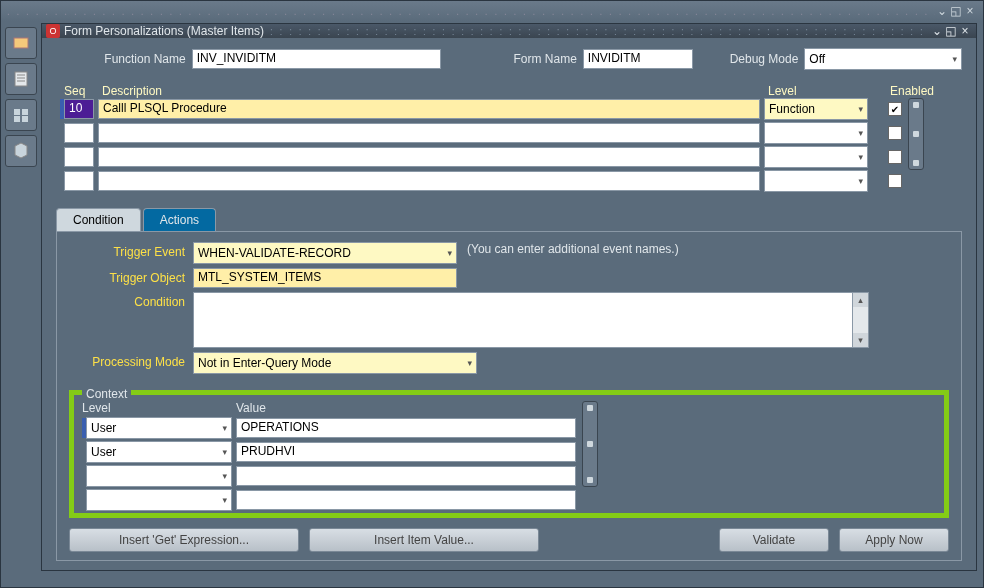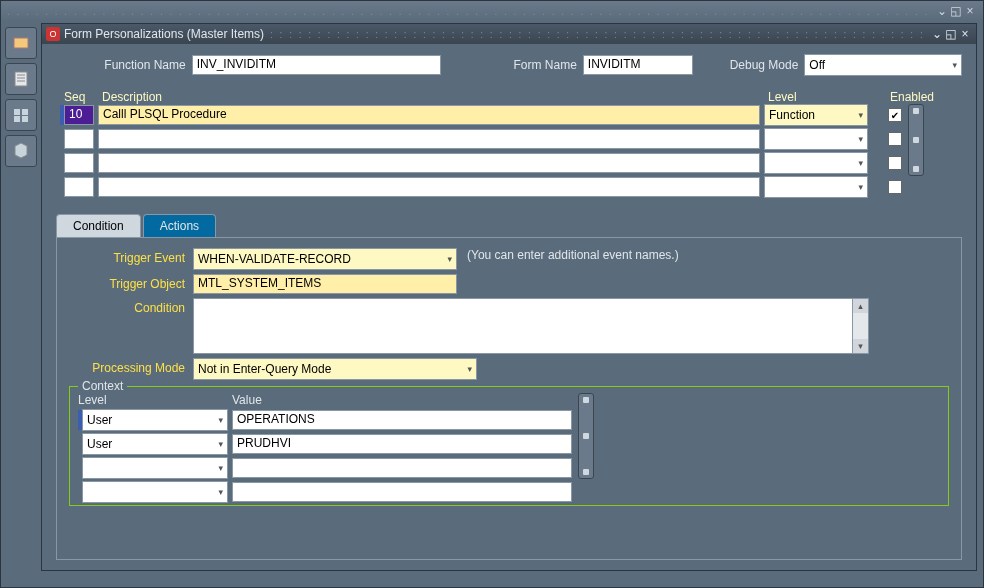--- a/index.html
+++ b/index.html
@@ -59,21 +59,21 @@
 
 .tabpanel { border:1px solid #8a98a6; background:#5a6b7b; padding:10px 12px 8px; flex:1; display:flex; flex-direction:column; }
 
 .cond-row { display:flex; align-items:flex-start; margin-bottom:4px; }
 .cond-row .clabel { width:124px; text-align:right; padding-right:8px; color:#fde047; padding-top:3px; }
 .textarea { background:#fff; border:1px solid #8a98a6; width:660px; height:56px; }
 .textarea-wrap { display:flex; }
 .vscroll { width:16px; border:1px solid #8a98a6; border-left:none; background:#e4e8eb; display:flex; flex-direction:column; justify-content:space-between; }
 .vscroll .arr { height:14px; background:#d0d6db; text-align:center; font-size:9px; color:#555; line-height:14px; }
 
-.fieldset { border:1px solid #84cc16; padding:6px 8px 2px; position:relative; margin-top:2px; }
+.fieldset { border:5px solid #84cc16; padding:6px 8px 2px; position:relative; margin-top:12px; }
 .fieldset .legend { position:absolute; top:-8px; left:8px; background:#5a6b7b; padding:0 4px; color:#e0e6ea; }
 
 .ctx-header { display:flex; }
 .ctx-header div { color:#e0e6ea; }
 .ctx-col-level { width:150px; }
 .ctx-col-value { width:340px; margin-left:4px; }
 .ctx-row { display:flex; align-items:center; margin-top:2px; }
 .ctx-row .marker { width:4px; height:20px; }
 .ctx-row .marker.on { background:#3a5fb0; }
 .ctx-row .sel { width:146px; }
@@ -285,16 +285,23 @@
               </div>
             </div>
             <div class="scrollstub ctx-scroll">
               <div class="dot"></div>
               <div class="dot"></div>
               <div class="dot"></div>
             </div>
           </div>
         </div>
 
+        <div class="button-row">
+          <button class="btn3d wide">Insert 'Get' Expression...</button>
+          <button class="btn3d wide">Insert Item Value...</button>
+          <div class="spacer"></div>
+          <button class="btn3d" style="width:110px">Validate</button>
+          <button class="btn3d" style="width:110px">Apply Now</button>
+        </div>
       </div>
     </div>
   </div>
 </div>
 
 </body></html>

